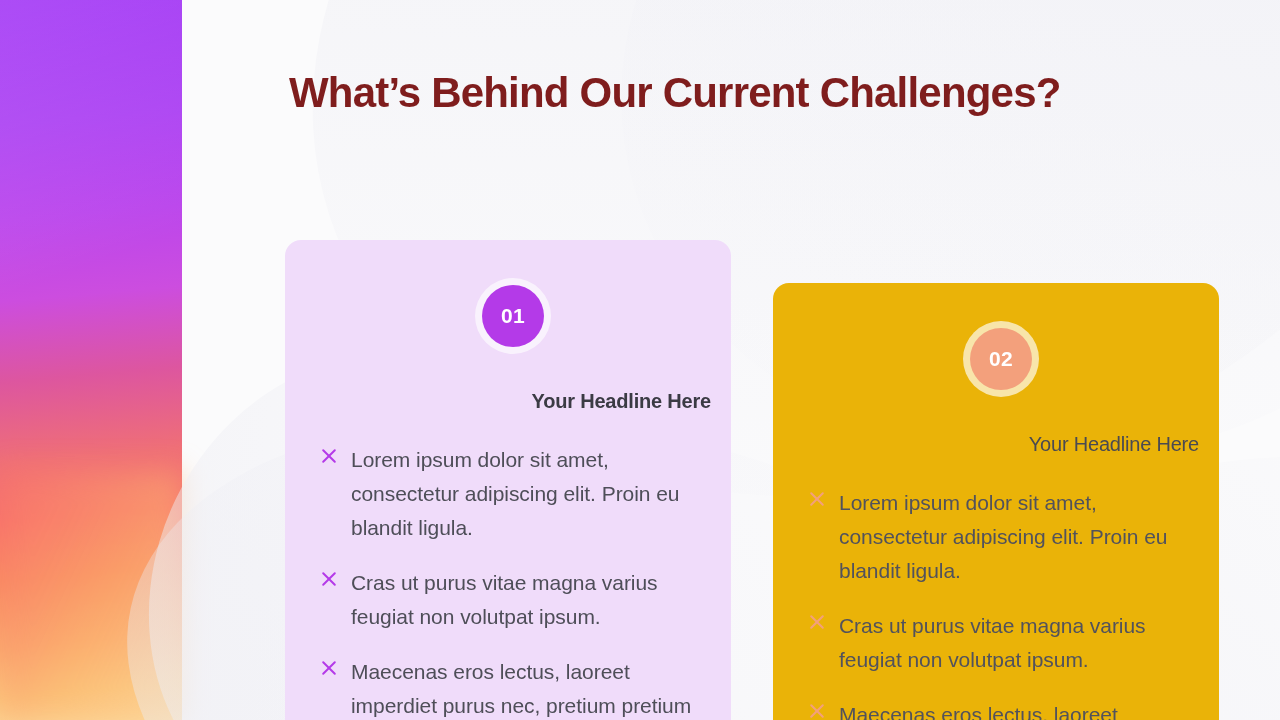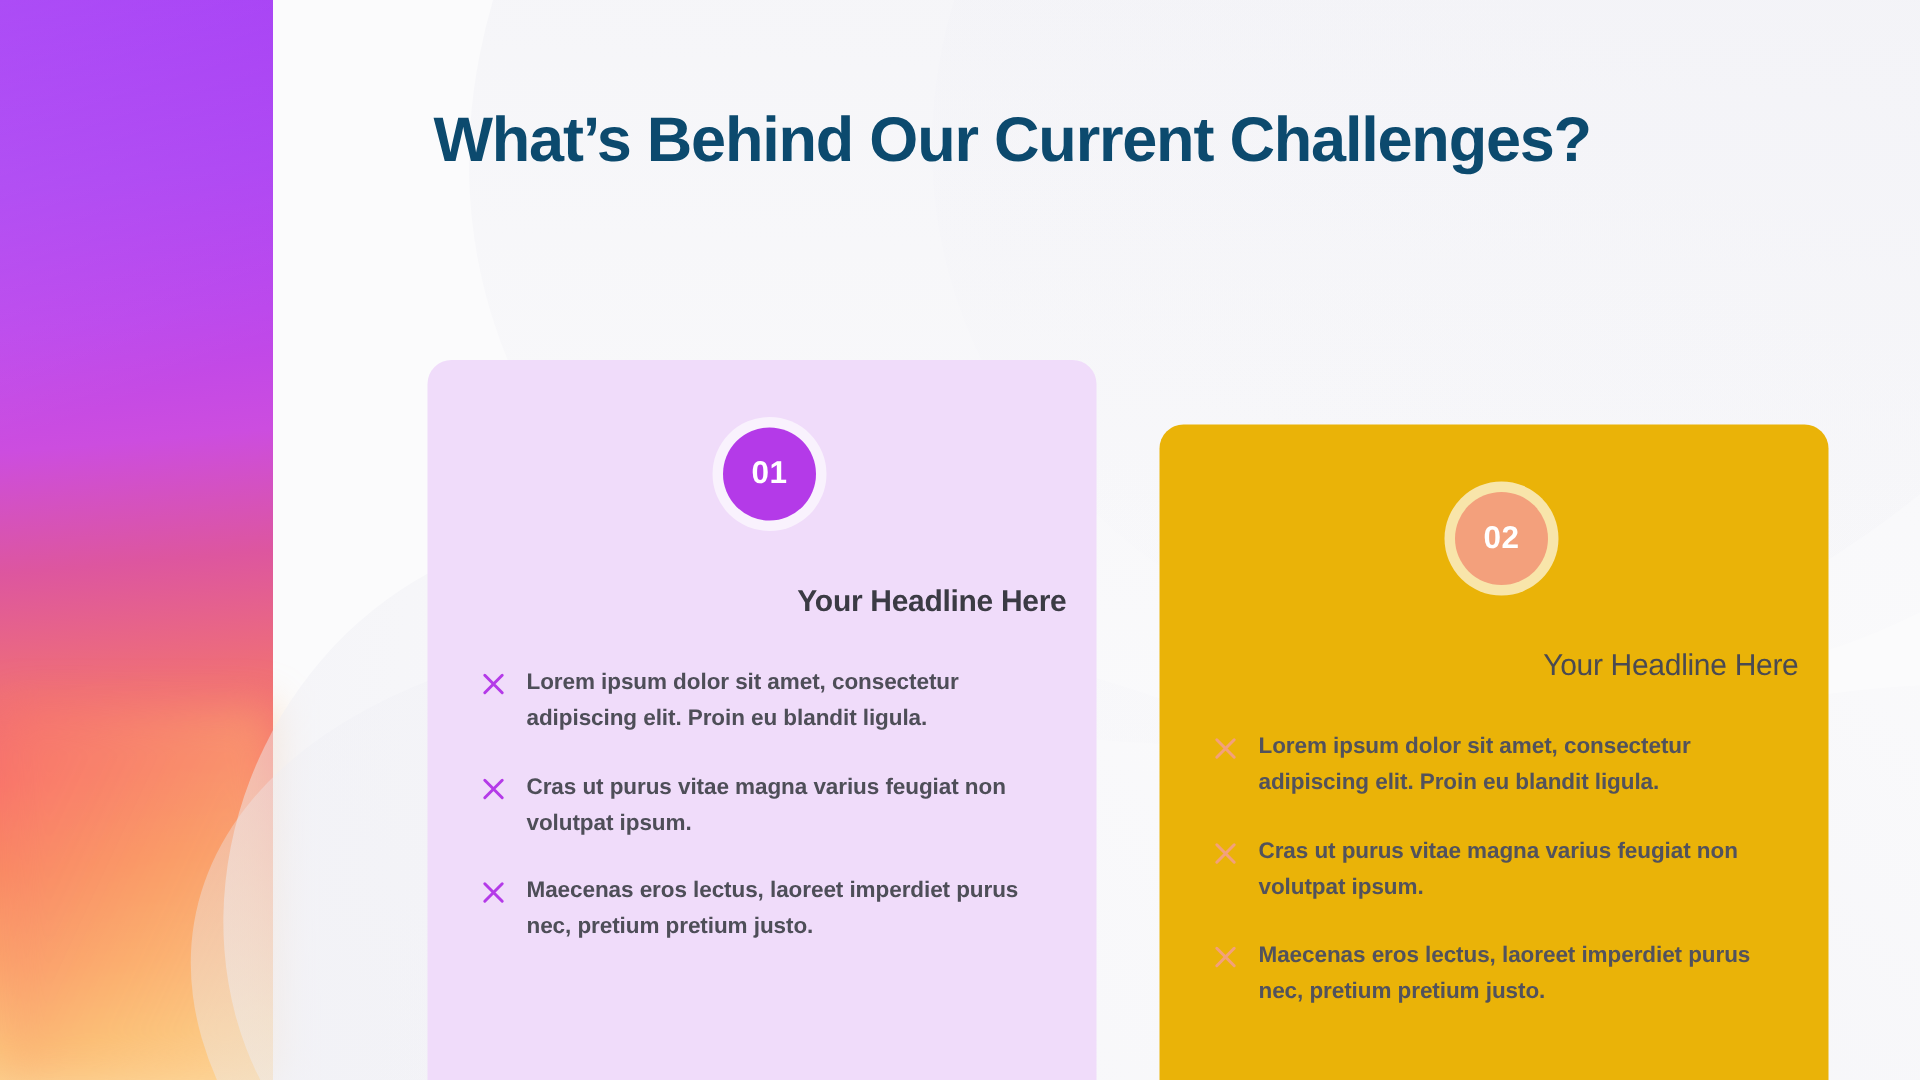--- a/index.html
+++ b/index.html
@@ -87,21 +87,21 @@
   }
 
   
   .header { position:absolute; left:289px; top:56px; width:920px; }
   .eyebrow {
     font-size:31px; font-weight:400; color:#111114;
     letter-spacing:-0.1px; line-height:1.18;
   }
   .headline {
     margin-top:14px;
-    font-size:42px; font-weight:700; color:#0c4a6e;
+    font-size:42px; font-weight:700; color:#7f1d1d;
     letter-spacing:-0.8px; line-height:1.1;
   }
 
   
   .cards {
     position:absolute; left:285px; top:240px;
     width:935px; height:420px;
     display:flex; gap:42px;
   }
   .card {
@@ -141,22 +141,22 @@
   
   .bullets { margin-top:30px; padding:0 14px 0 6px; }
   .bullet {
     display:flex; align-items:flex-start; gap:14px;
     margin-bottom:21px;
   }
   .bullet:last-child { margin-bottom:0; }
   .x-icon { flex:0 0 auto; width:16px; height:16px; margin-top:5px; }
   .x-icon svg { display:block; width:16px; height:16px; }
   .bullet-text {
-    font-size:15px; line-height:1.62;
-    color:#4e4e58; font-weight:700;
+    font-size:21px; line-height:1.62;
+    color:#4e4e58; font-weight:400;
     letter-spacing:-0.05px;
   }
   .card--peach .bullet-text { color:#52525c; }
 </style>
 </head>
 <body>
 
 <div class="slide">
 
   <div class="gradient-bar">

